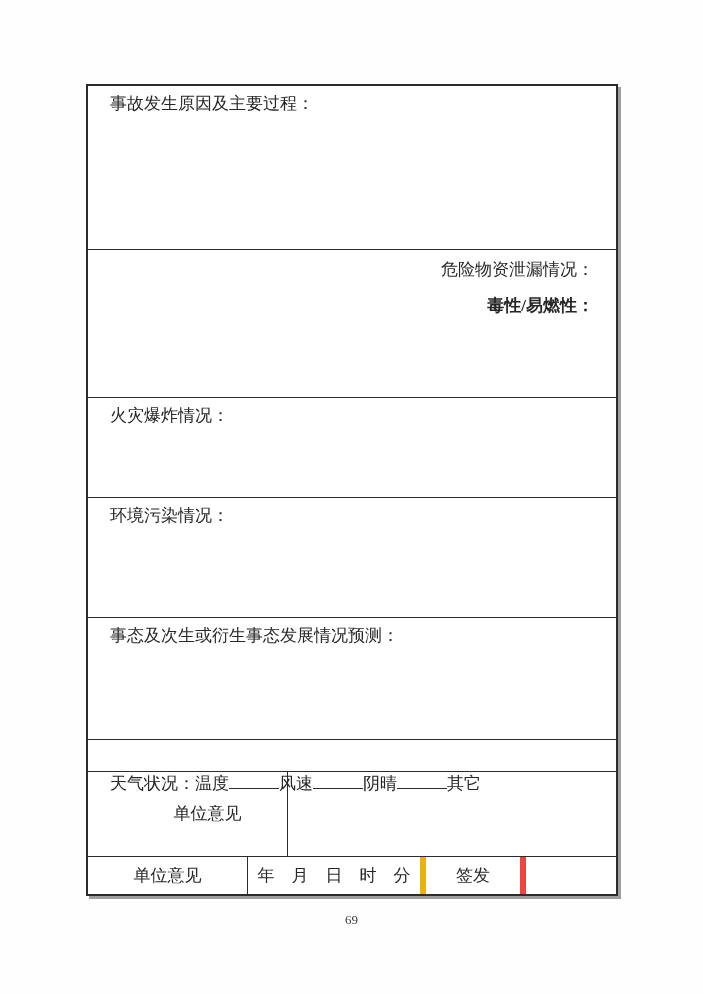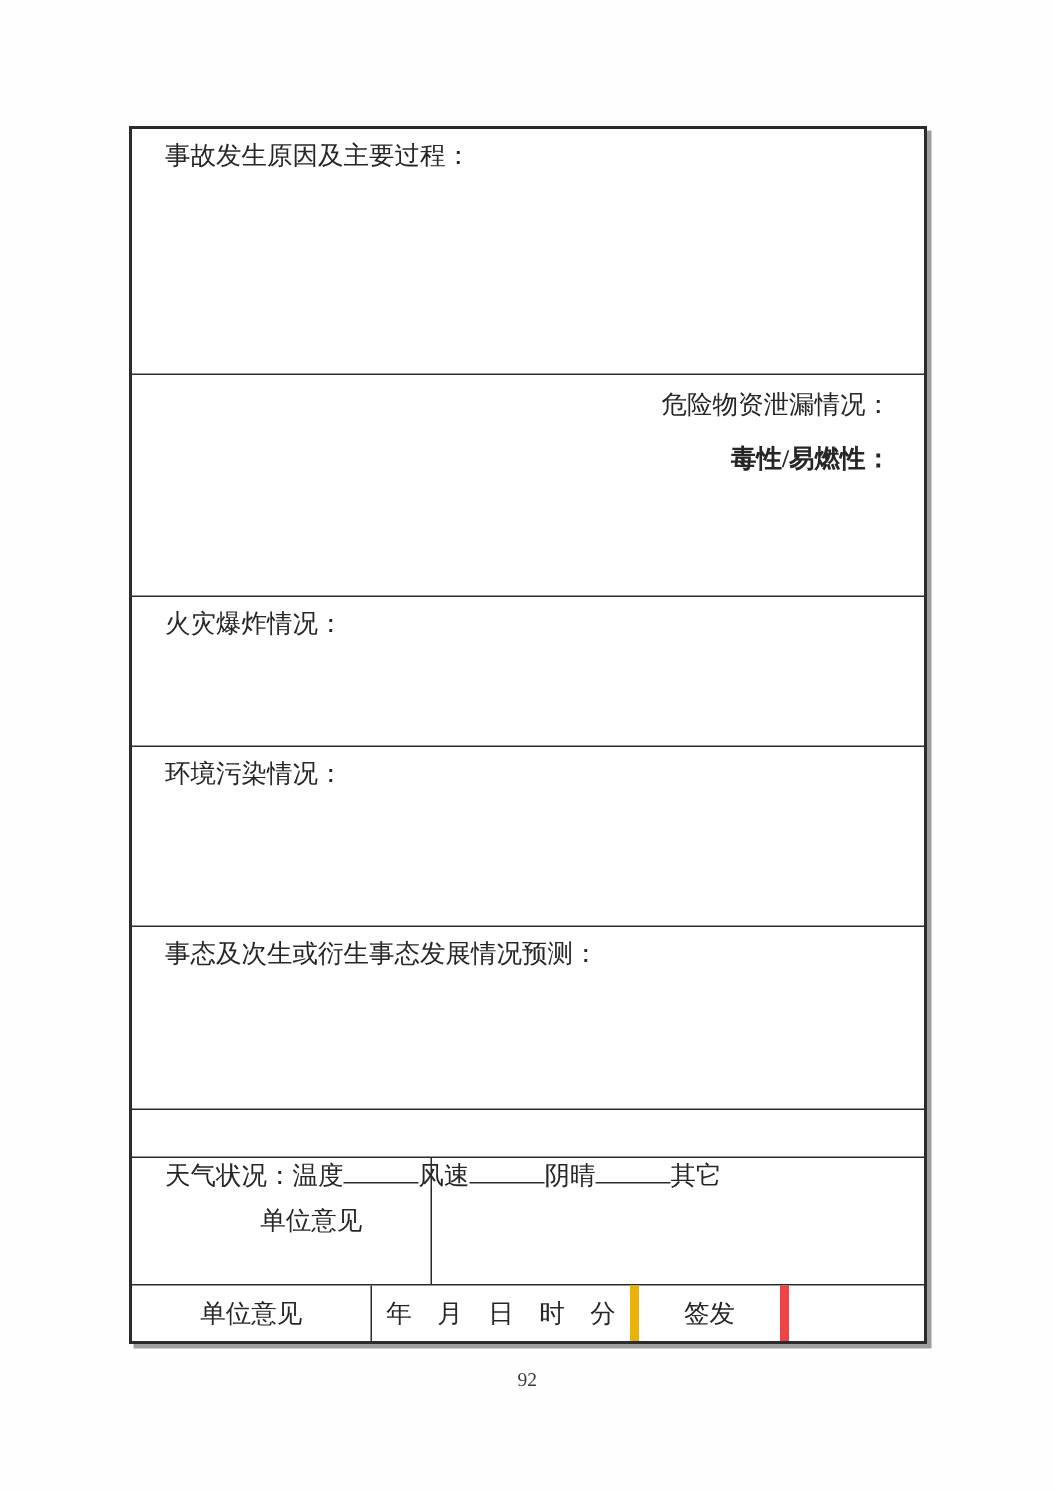--- a/index.html
+++ b/index.html
@@ -140,15 +140,15 @@
 
     <div class="row r8 cols">
       <div class="cell col-header">单位意见</div>
       <div class="cell date-cell">年　月　日　时　分</div>
       <div class="cell issue-header">签发</div>
       <div class="cell fill-cell"></div>
     </div>
 
   </div>
 
-  <div class="page-number">92</div>
+  <div class="page-number">69</div>
 
 </div>
 
 </body></html>

